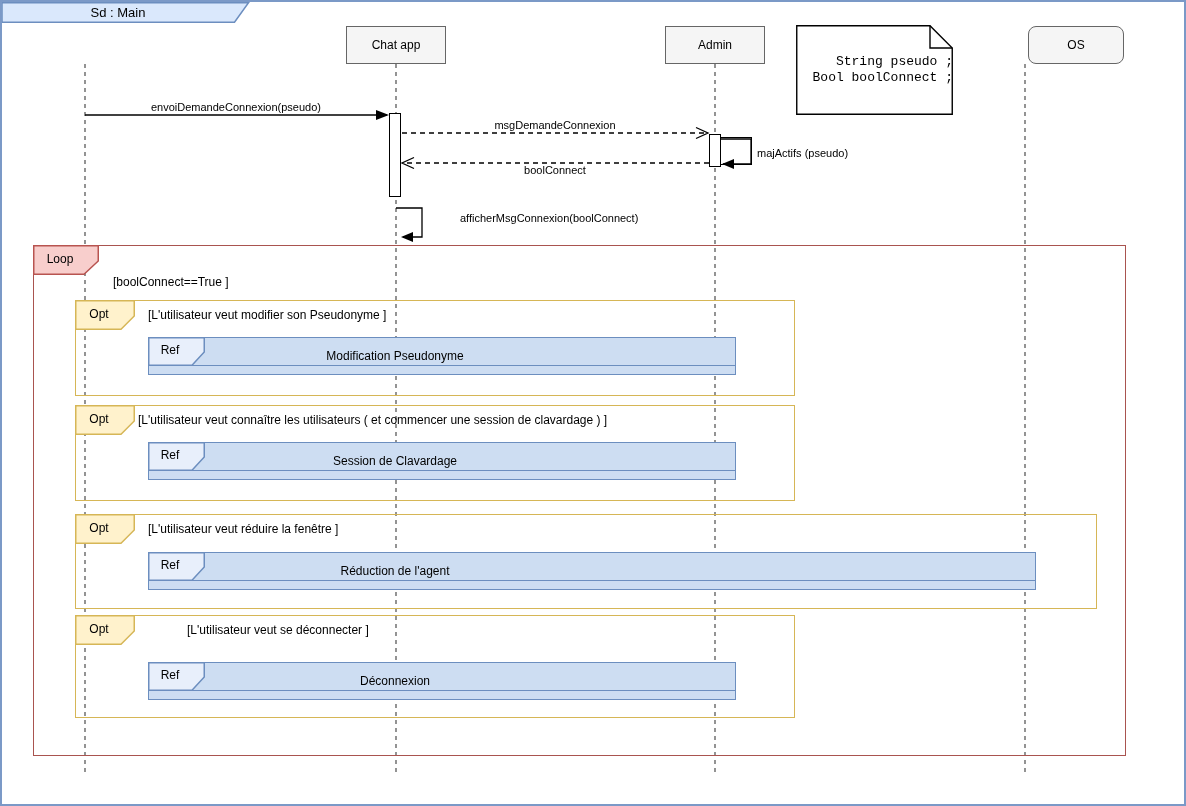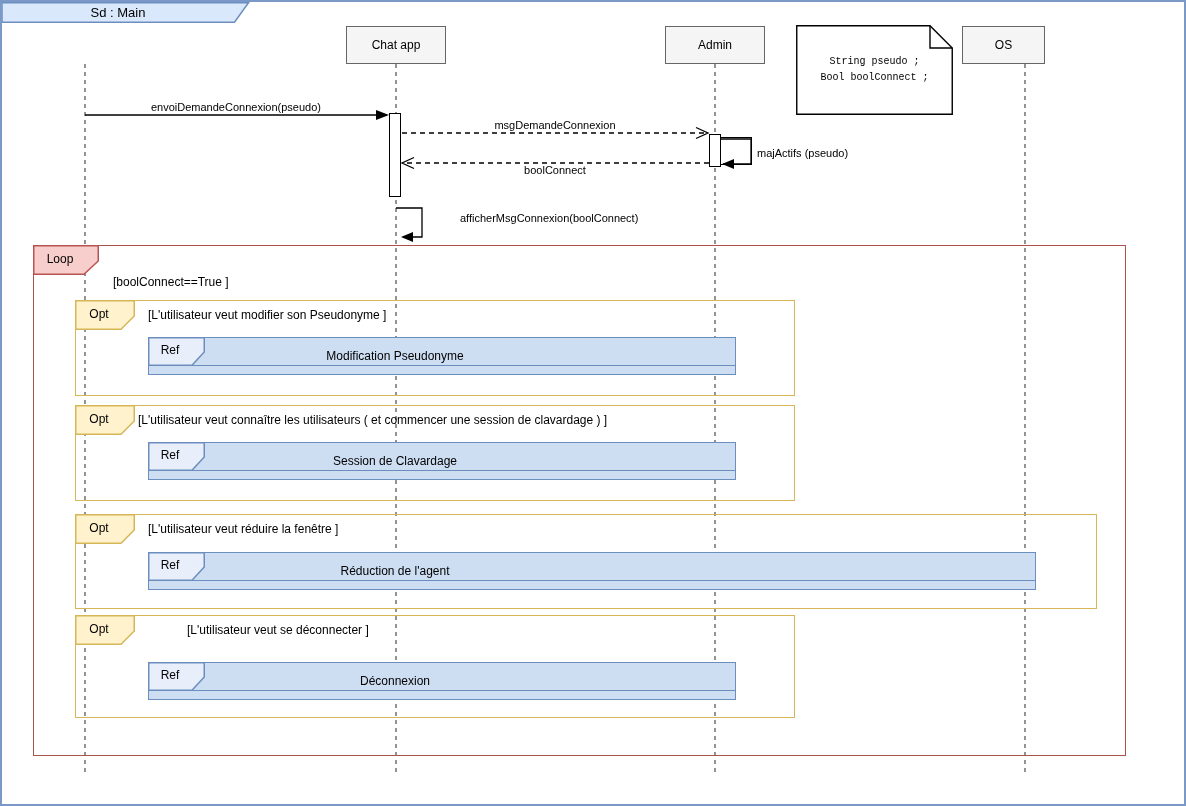--- a/index.html
+++ b/index.html
@@ -32,22 +32,22 @@
   .pent .pent-label{position:absolute;left:0;top:0;right:12px;bottom:2px;
     display:flex;align-items:center;justify-content:center;font-size:12px;}
   .cond{position:absolute;font-size:12px;white-space:nowrap;z-index:3;height:15px;line-height:15px;}
   
   .ref{position:absolute;background:#cdddf2;border:1.5px solid #6c8ebf;box-sizing:border-box;z-index:3;}
   .ref .ref-divider{position:absolute;left:0;right:0;top:27px;border-top:1.5px solid #6c8ebf;}
   .ref .ref-text{position:absolute;left:0;top:0;width:492px;height:100%;
     display:flex;align-items:center;justify-content:center;font-size:12px;}
   
   .note-text{position:absolute;left:0;top:0;width:100%;height:100%;
-    display:flex;flex-direction:column;align-items:center;justify-content:center;
-    font-family:"Liberation Mono",monospace;font-size:10px;line-height:16px;}
+    display:flex;flex-direction:column;align-items:flex-end;justify-content:center;
+    font-family:"Liberation Mono",monospace;font-size:13px;line-height:16px;}
 </style>
 </head>
 <body>
 
 <div id="canvas">
 
   <svg class="abs" style="left:0;top:0;z-index:1;" width="1182" height="802" viewBox="0 0 1182 802">
     <g stroke="#5b5b5b" stroke-width="1.3" stroke-dasharray="4 4">
       <line x1="83" y1="62" x2="83" y2="774"></line>
       <line x1="394" y1="62" x2="394" y2="774"></line>
@@ -77,21 +77,21 @@
     <path d="M0,0.75 H246.5 L232.5,20.25 H0 Z" fill="#dae8fc" stroke="#6c8ebf" stroke-width="1.5"></path>
   </svg>
   <div class="title-label" style="z-index:5;">Sd :  Main</div>
 
   <div class="head" style="left:344px;top:24px;width:100px;height:38px;">
     <span>Chat app</span>
   </div>
   <div class="head" style="left:663px;top:24px;width:100px;height:38px;">
     <span>Admin</span>
   </div>
-  <div class="head" style="left:960px;top:24px;width:83px;height:38px;">
+  <div class="head" style="left:1026px;top:24px;width:96px;height:38px;border-radius:8px;">
     <span>OS</span>
   </div>
 
   <div class="abs" style="left:794px;top:23px;width:157px;height:90px;z-index:4;">
     <svg width="157" height="90" viewBox="0 0 157 90">
       <path d="M0.75,0.75 H134 L156.25,23 V89.25 H0.75 Z" fill="#ffffff" stroke="#000" stroke-width="1.4"></path>
       <path d="M134,0.75 V23 H156.25" fill="none" stroke="#000" stroke-width="1.4"></path>
     </svg>
     <div class="note-text">
       <span>String pseudo ;</span>

